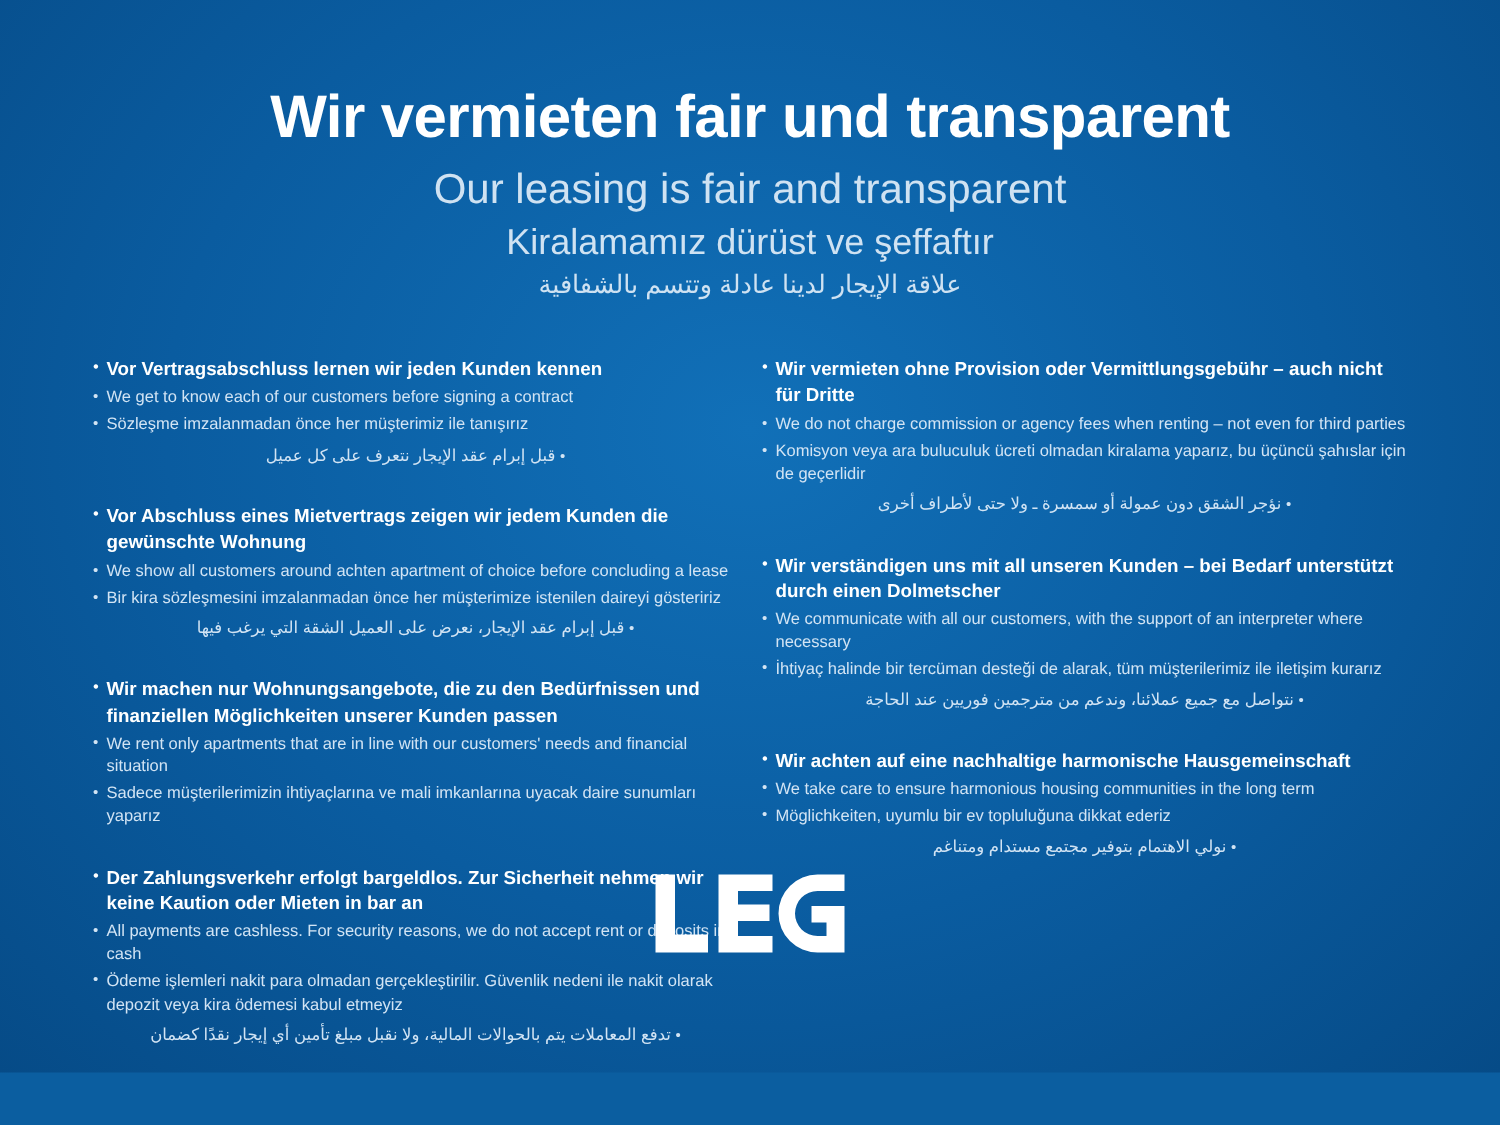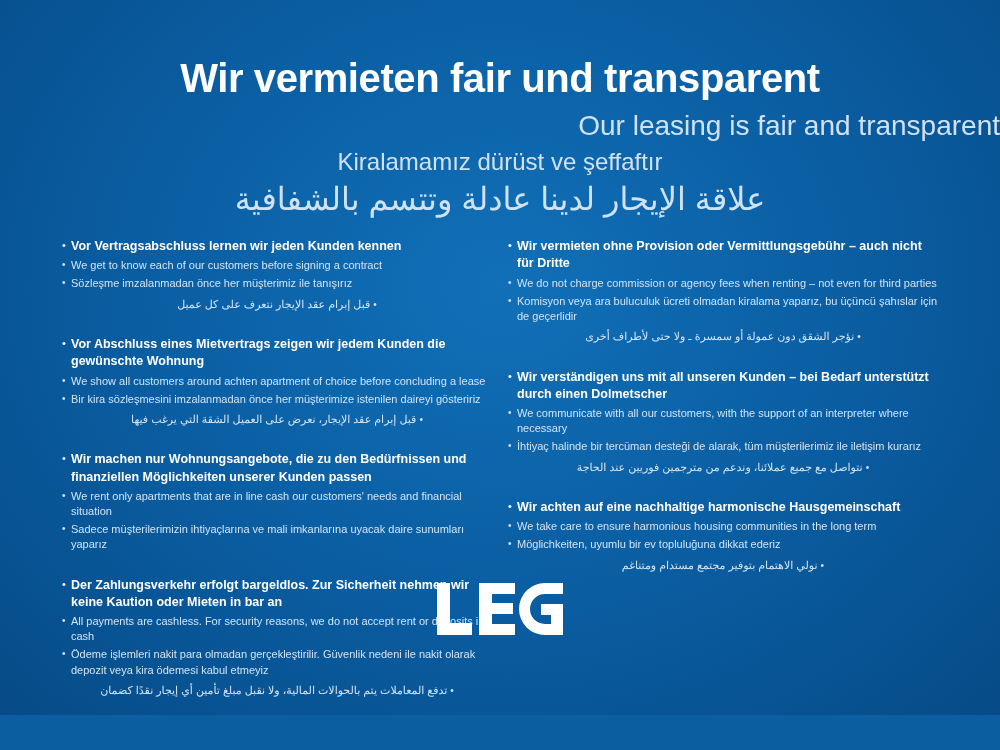--- a/index.html
+++ b/index.html
@@ -34,31 +34,30 @@
     letter-spacing: -0.4px;
     line-height: 1.1;
     color: #ffffff;
   }
   .headline .h-en {
     font-size: 28px;
     font-weight: normal;
     line-height: 1.25;
     color: #cfe2f2;
     margin-top: 8px;
-    text-align: right;
   }
   .headline .h-tr {
     font-size: 24px;
     font-weight: normal;
     line-height: 1.25;
     color: #cfe2f2;
     margin-top: 4px;
   }
   .headline .h-ar {
-    font-size: 32px;
+    font-size: 17px;
     font-weight: normal;
     line-height: 1.3;
     color: #cfe2f2;
     margin-top: 2px;
     direction: rtl;
   }
 
   
   .columns {
     position: absolute;
@@ -200,21 +199,21 @@
         </div>
       </div>
 
       <div class="item">
         <div class="line">
           <span class="bullet">•</span>
           <span class="txt-de">Wir machen nur Wohnungsangebote, die zu den Bedürfnissen und finanziellen Möglichkeiten unserer Kunden passen</span>
         </div>
         <div class="sub-line">
           <span class="bullet">•</span>
-          <span class="txt-en">We rent only apartments that are in line cash our customers' needs and financial situation</span>
+          <span class="txt-en">We rent only apartments that are in line with our customers' needs and financial situation</span>
         </div>
         <div class="sub-line">
           <span class="bullet">•</span>
           <span class="txt-tr">Sadece müşterilerimizin ihtiyaçlarına ve mali imkanlarına uyacak daire sunumları yaparız</span>
         </div>
       </div>
 
       <div class="item">
         <div class="line">
           <span class="bullet">•</span>

